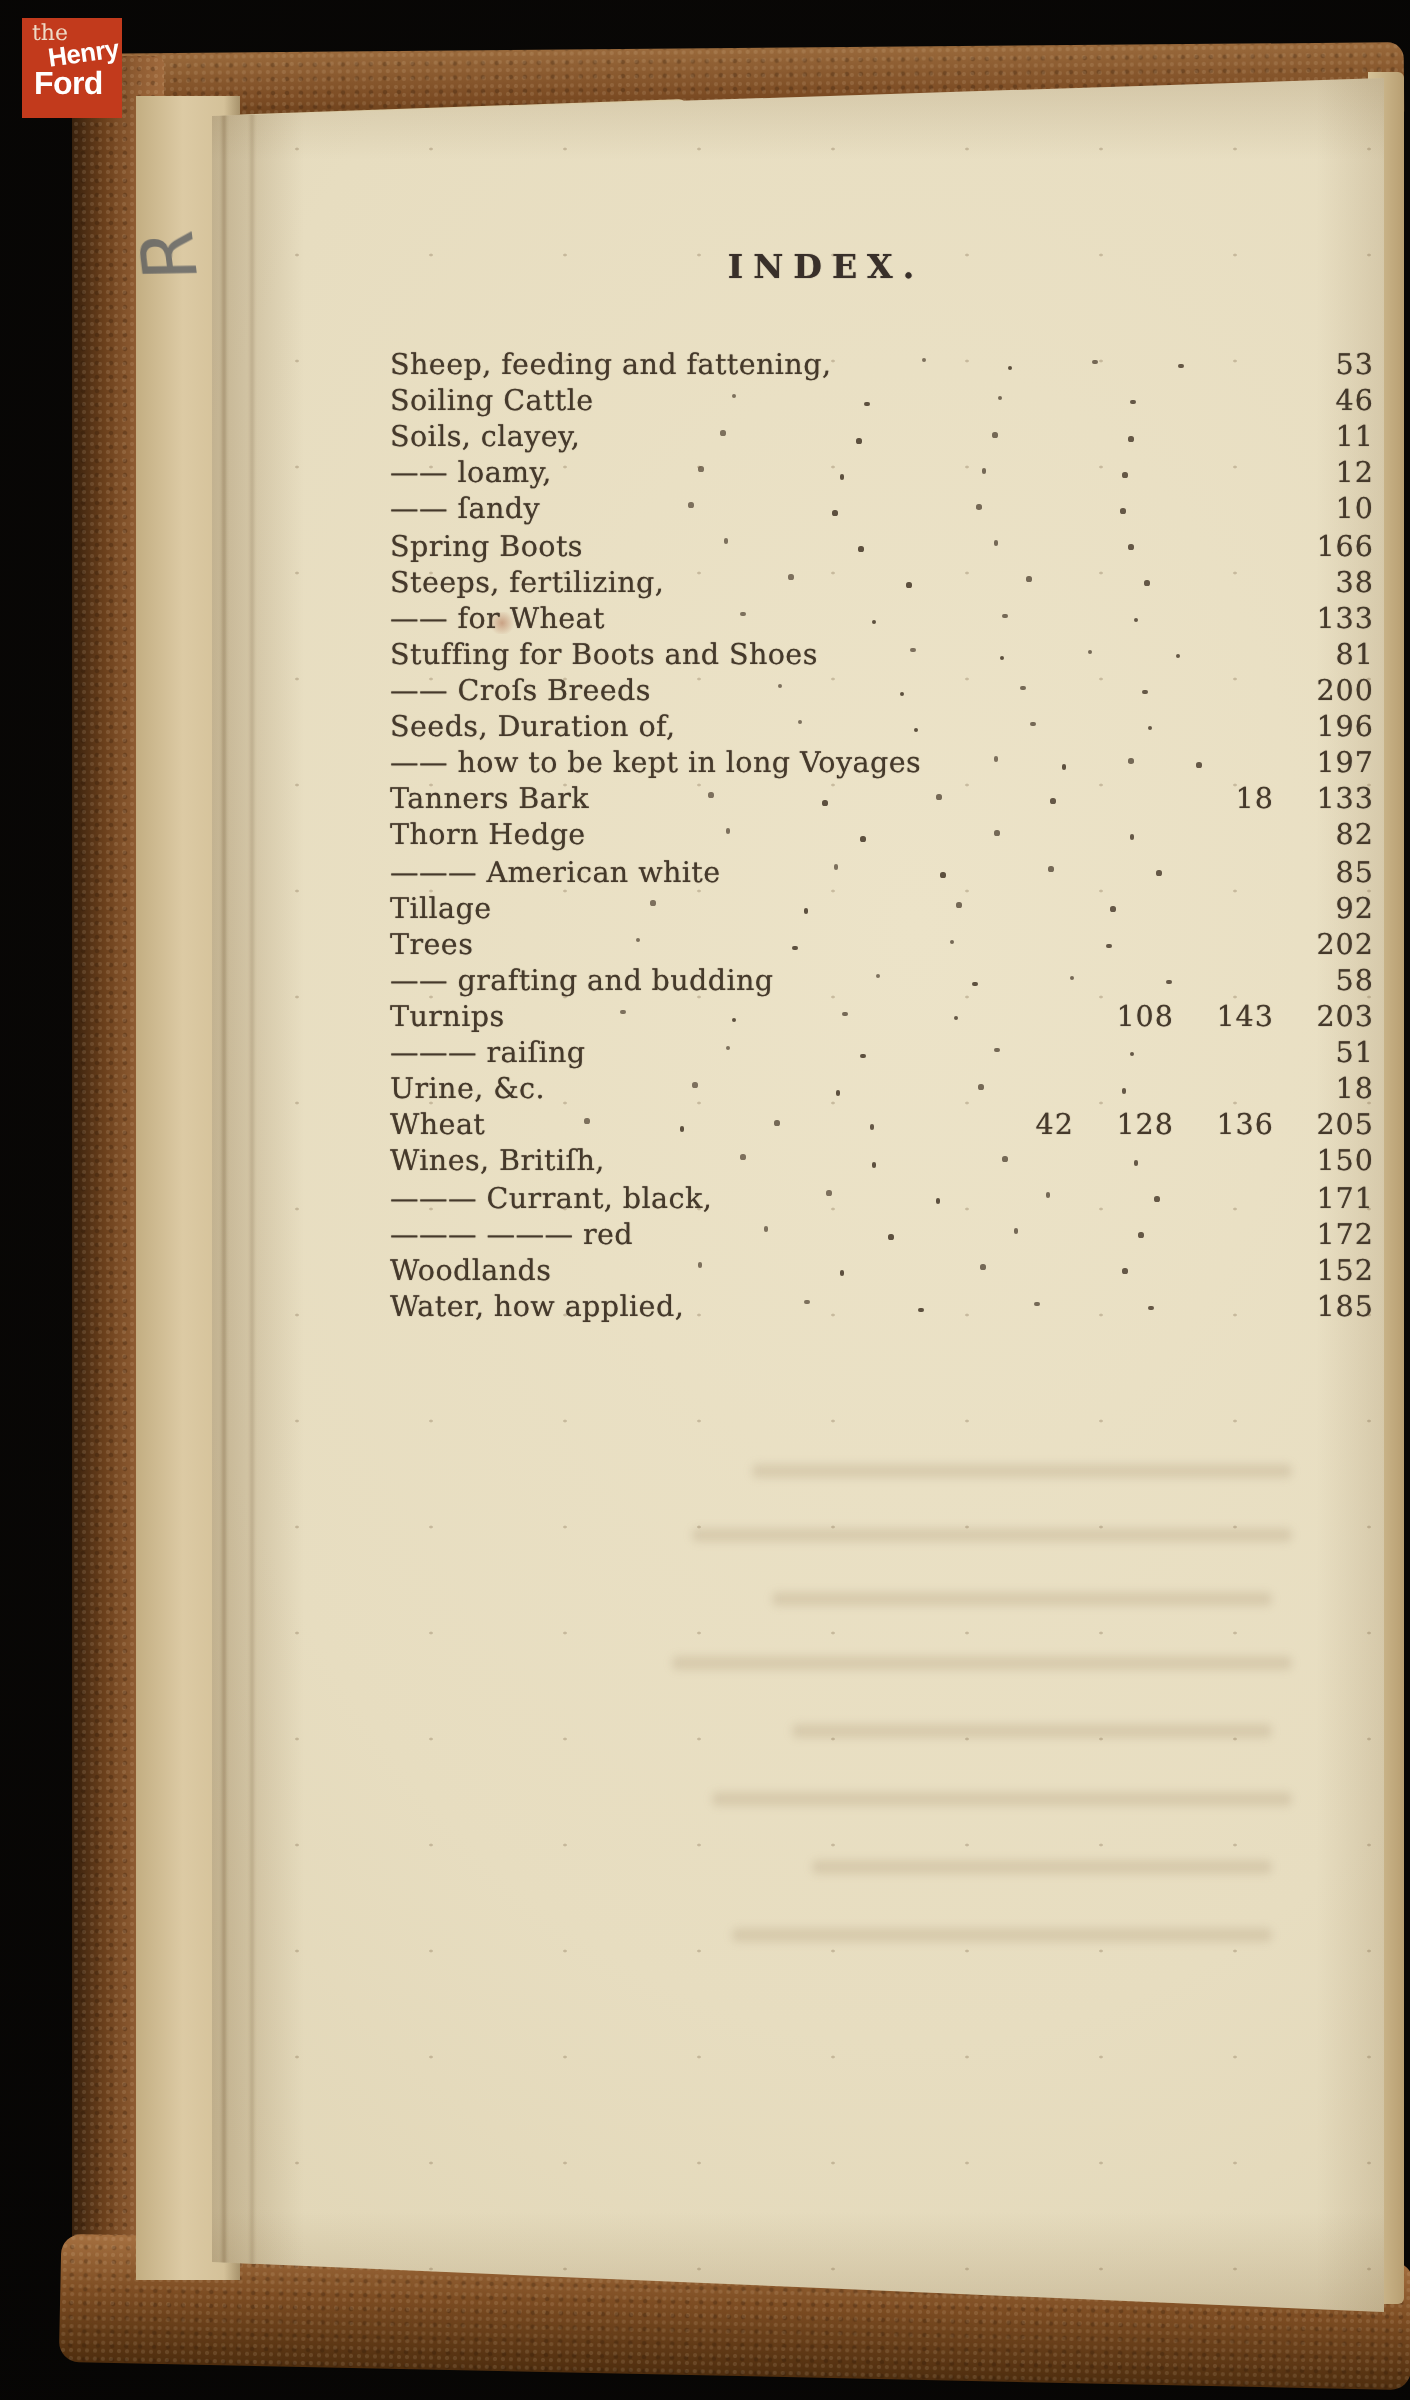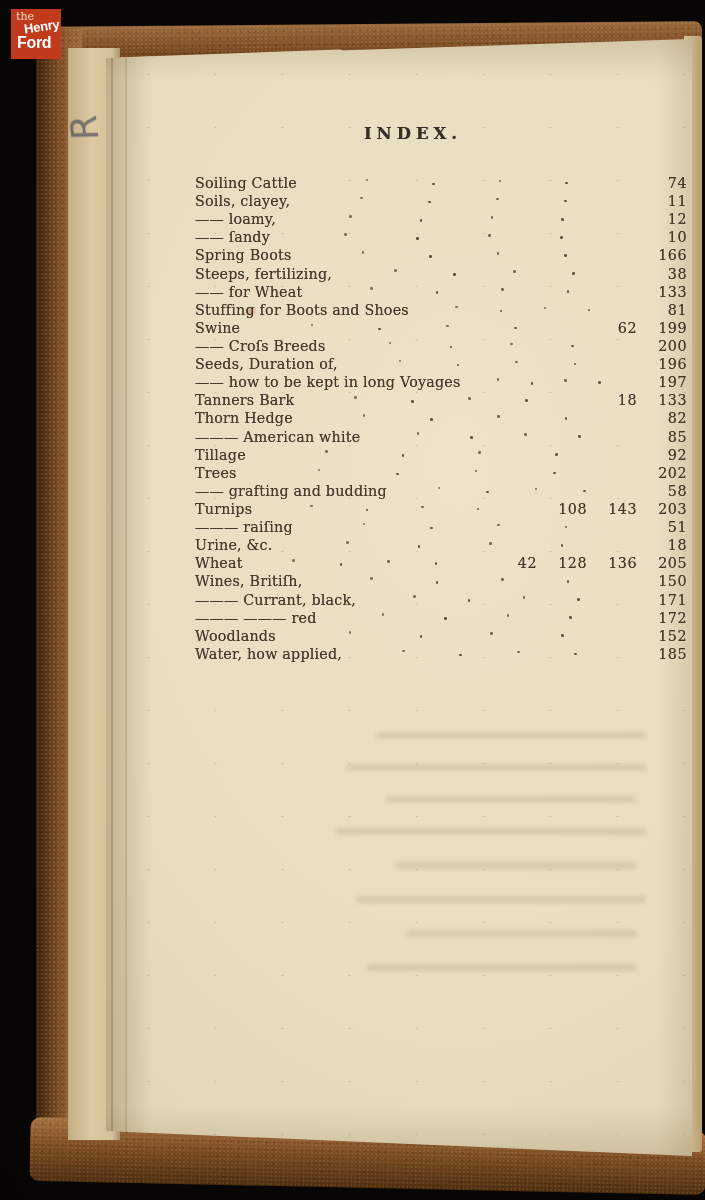--- a/index.html
+++ b/index.html
@@ -118,31 +118,43 @@
 
   <div class="page">
     <div class="shade"></div>
     <div class="crease c1"></div>
     <div class="crease c2"></div>
     <div class="stain1"></div>
 
     <h1 class="heading">INDEX.</h1>
 
     <div class="text-block">
+  <div class="index-row">
+    <span class="entry-label">Sheep, feeding and fattening,</span>
+    <span class="leader">
+            <i></i>
+            <i></i>
+            <i></i>
+            <i></i>
+          </span>
+    <span class="pages">
+            <span class="pg">53</span>
+          </span>
+  </div>
 
   <div class="index-row">
     <span class="entry-label">Soiling Cattle</span>
     <span class="leader">
             <i></i>
             <i></i>
             <i></i>
             <i></i>
           </span>
     <span class="pages">
-            <span class="pg">74</span>
+            <span class="pg">46</span>
           </span>
   </div>
 
   <div class="index-row">
     <span class="entry-label">Soils, clayey,</span>
     <span class="leader">
             <i></i>
             <i></i>
             <i></i>
             <i></i>
@@ -223,33 +235,20 @@
             <i></i>
             <i></i>
             <i></i>
             <i></i>
           </span>
     <span class="pages">
             <span class="pg">81</span>
           </span>
   </div>
 
-  <div class="index-row">
-    <span class="entry-label">Swine</span>
-    <span class="leader">
-            <i></i>
-            <i></i>
-            <i></i>
-            <i></i>
-          </span>
-    <span class="pages">
-            <span class="pg">62</span>
-            <span class="pg">199</span>
-          </span>
-  </div>
 
   <div class="index-row">
     <span class="entry-label">—— Croſs Breeds</span>
     <span class="leader">
             <i></i>
             <i></i>
             <i></i>
             <i></i>
           </span>
     <span class="pages">

